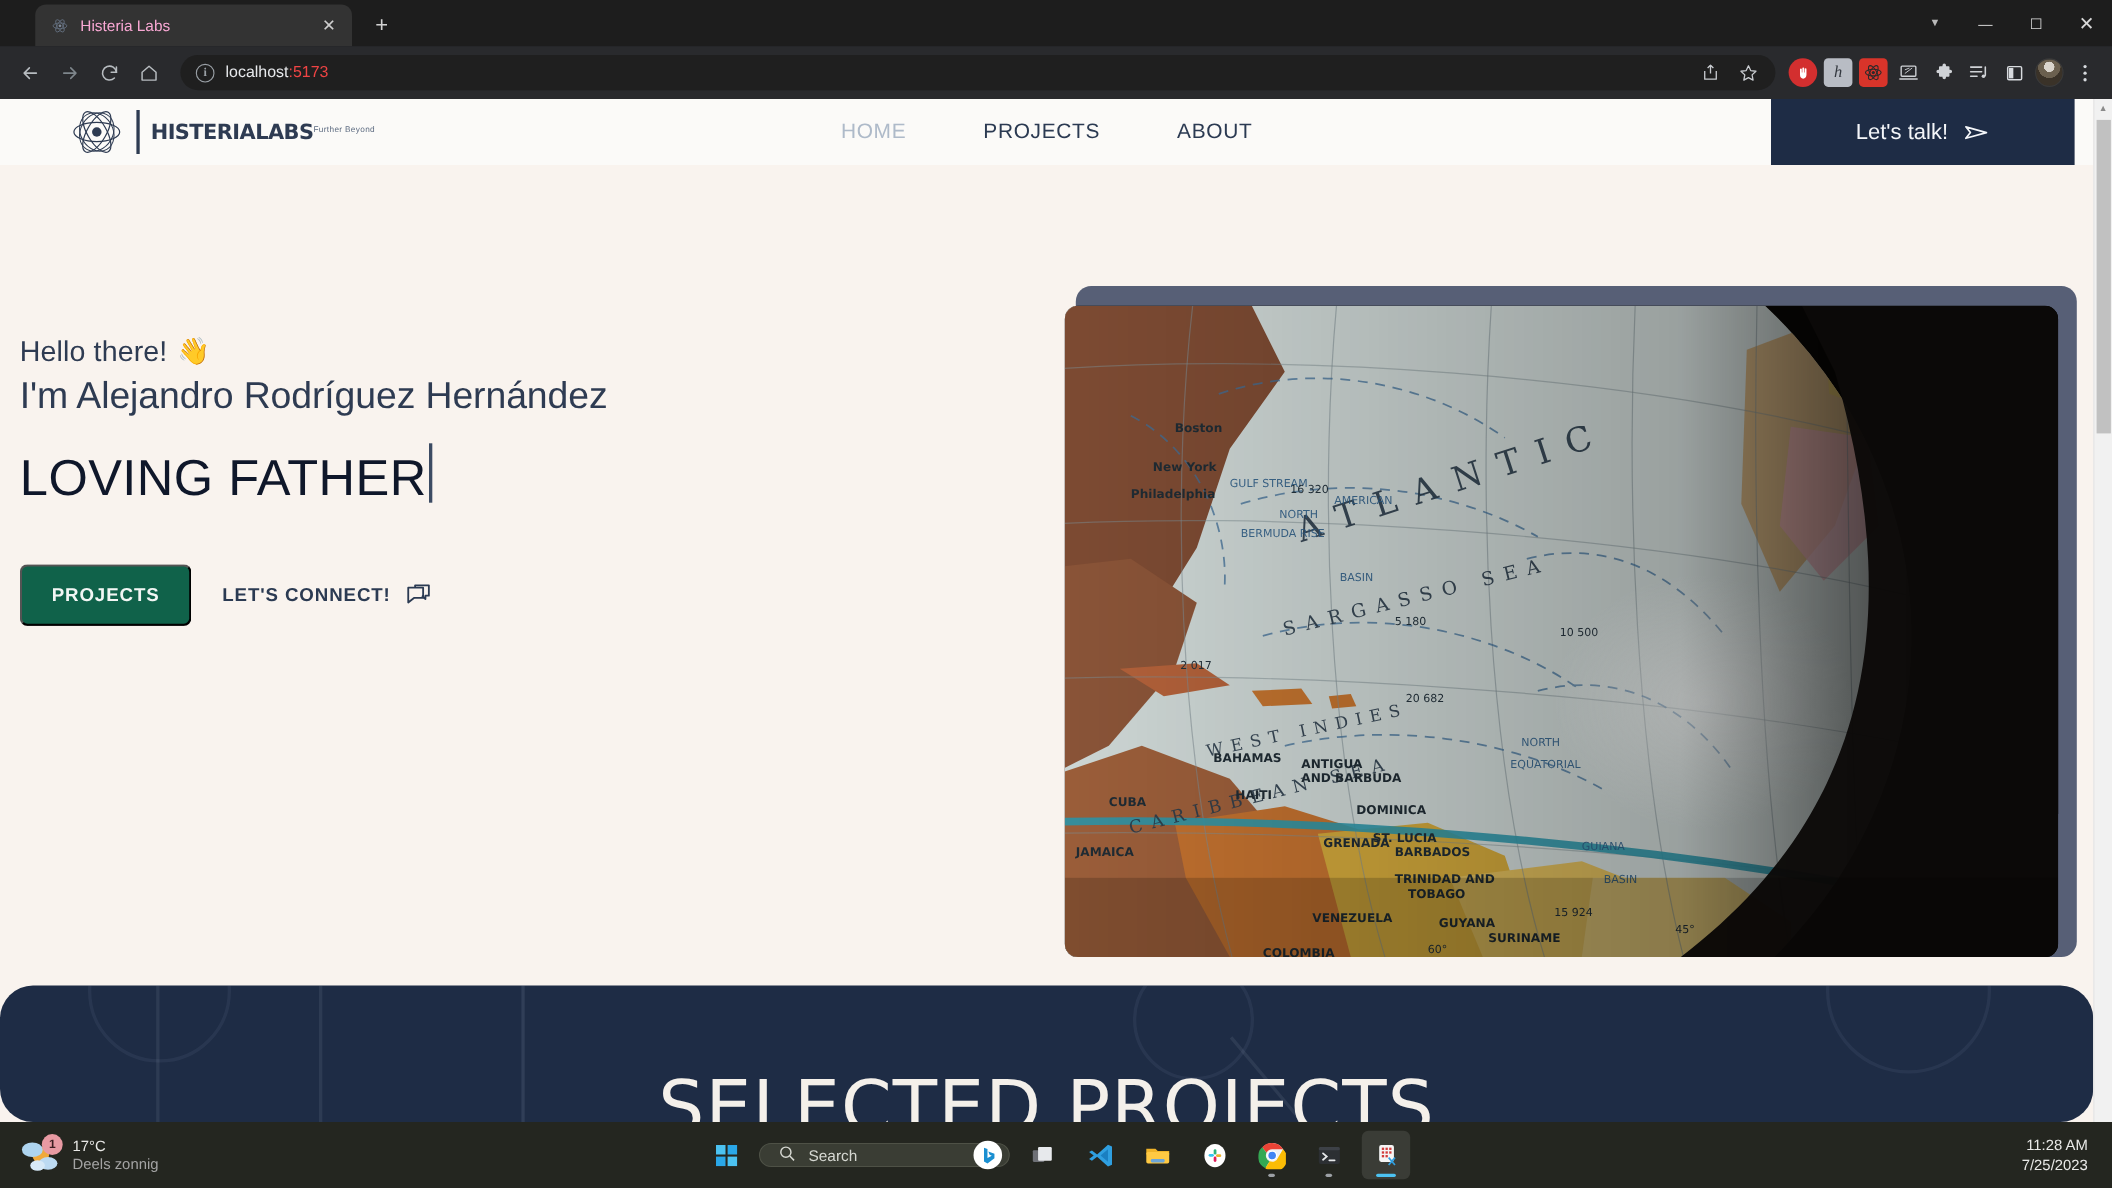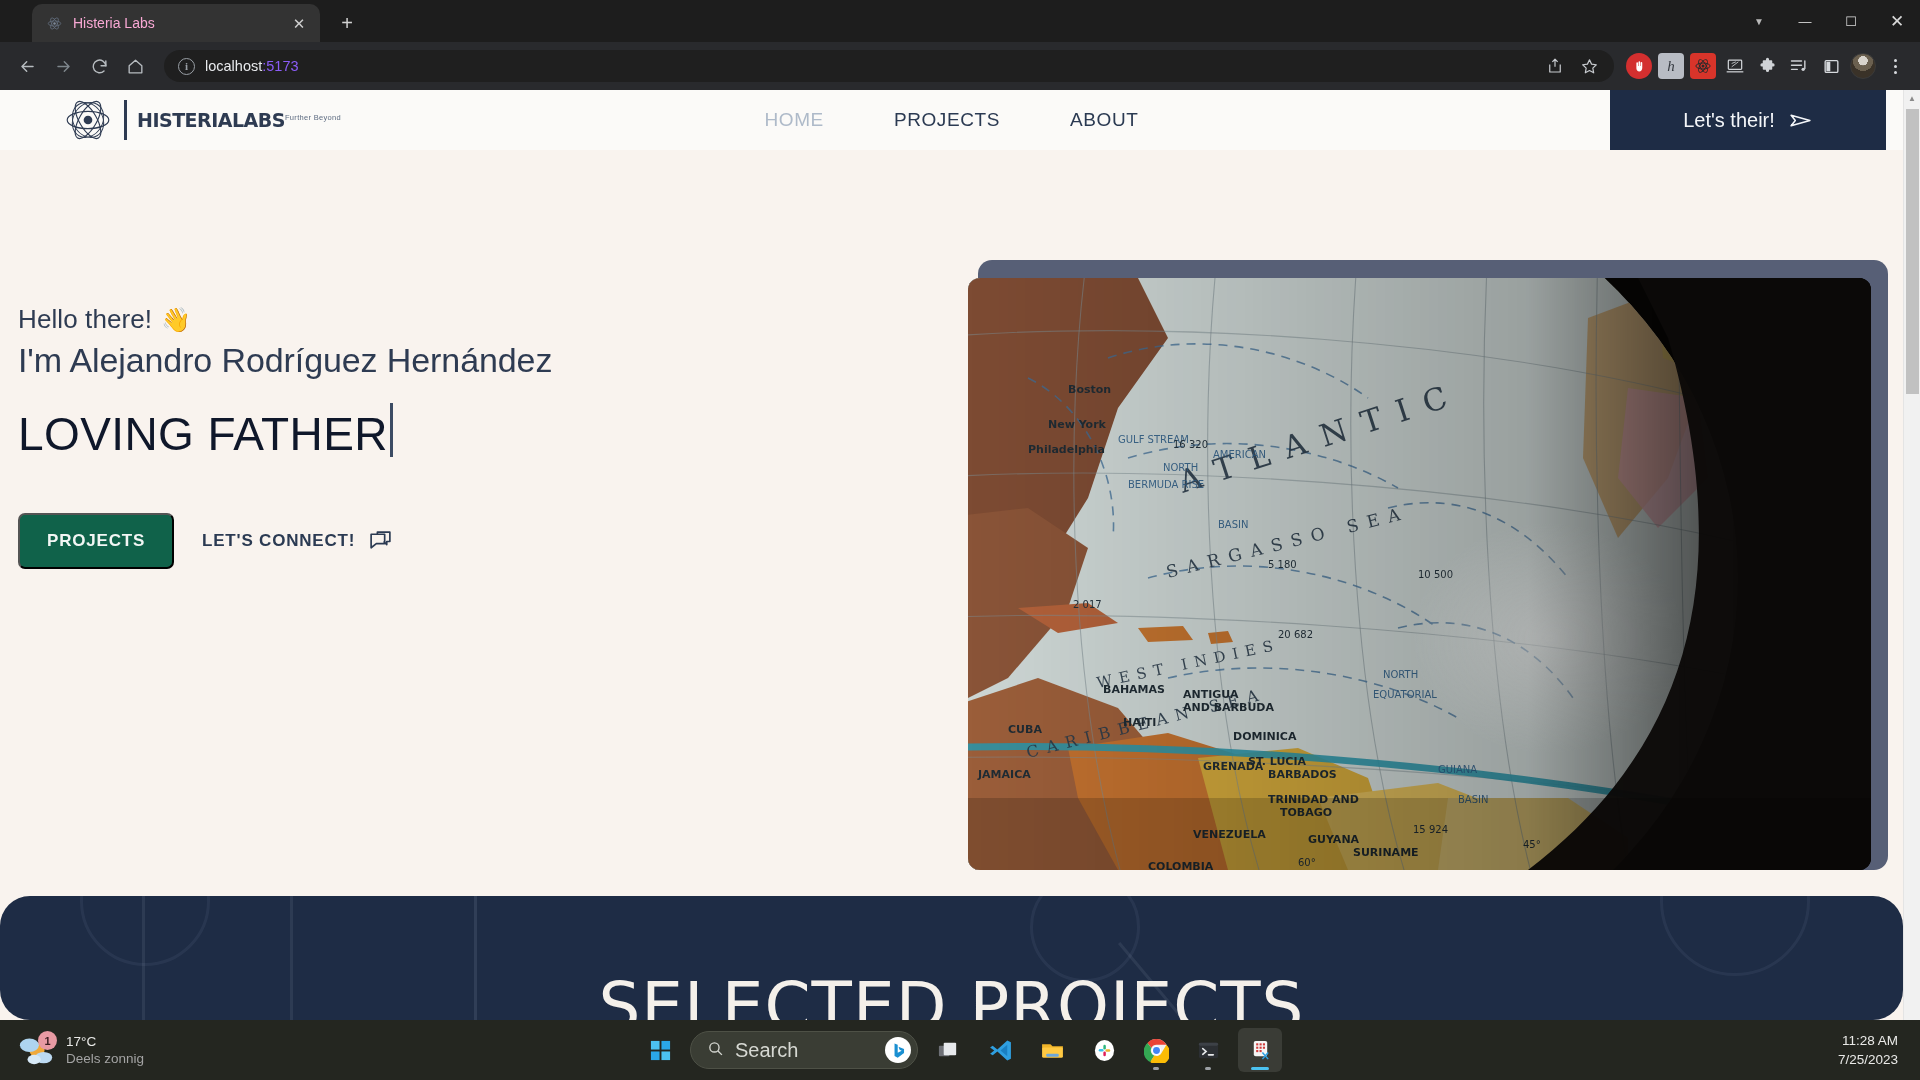--- a/index.html
+++ b/index.html
@@ -87,21 +87,21 @@
     min-width: 0;
   }
   .omni-info {
     width: 17px; height: 17px; flex: 0 0 17px;
     border: 1.5px solid #9aa0a6; border-radius: 50%;
     color: #9aa0a6; font-size: 11px; font-weight: bold;
     display: flex; align-items: center; justify-content: center;
     font-family: "Liberation Serif", serif;
   }
   .omni-url { font-size: 14.5px; color: #e8eaed; white-space: nowrap; }
-  .omni-url .port { color: #8b5cf6; }
+  .omni-url .port { color: #ef4444; }
   .omni-right { display: flex; align-items: center; gap: 4px; margin-left: auto; }
   .tb-icon {
     width: 30px; height: 30px; flex: 0 0 30px;
     display: flex; align-items: center; justify-content: center;
     color: #c8cbcf;
   }
   .ext-icon {
     width: 26px; height: 26px; flex: 0 0 26px;
     display: flex; align-items: center; justify-content: center;
     border-radius: 4px;
@@ -306,25 +306,25 @@
     border-radius: 6px;
   }
   .tb-app.active { background: #3a3c36; }
   .tb-dot {
     position: absolute; bottom: 2px; left: 50%; transform: translateX(-50%);
     width: 6px; height: 3px; border-radius: 2px; background: #9ca0a5;
   }
   .tb-dot.wide { width: 18px; background: #4cc2f1; height: 3px; }
   .search-pill {
     display: flex; align-items: center; gap: 11px;
-    width: 228px; height: 38px;
+    width: 228px; height: 22px;
     background: #3a3d34; border: 1px solid #4e5146;
     border-radius: 19px;
     padding: 0 6px 0 16px;
-    color: #d6d8d2; font-size: 20px;
+    color: #d6d8d2; font-size: 14px;
   }
   .bing { width: 26px; height: 26px; border-radius: 50%;
           background: #fff; display:flex; align-items:center; justify-content:center; margin-left:auto; }
   .clock {
     position: absolute; right: 22px;
     text-align: right; color: #e9e9e7; font-size: 13.5px; line-height: 19px;
   }
 </style>
 </head>
 <body>
@@ -482,21 +482,21 @@
         </span>
       </div>
 
       <div class="nav-links">
         <a class="nav-link muted">HOME</a>
         <a class="nav-link">PROJECTS</a>
         <a class="nav-link">ABOUT</a>
       </div>
 
       <div class="talk-btn">
-        <span>Let's their!</span>
+        <span>Let's talk!</span>
         <span class="send-icon">
           <svg viewBox="0 0 24 24" width="25" height="25" fill="none" stroke="#f4f6f9" stroke-width="1.5" stroke-linejoin="round">
               <path d="M3 7l18 5-18 5 4-5z"></path>
             </svg>
         </span>
       </div>
     </div>
 
     <div class="hero">
 

